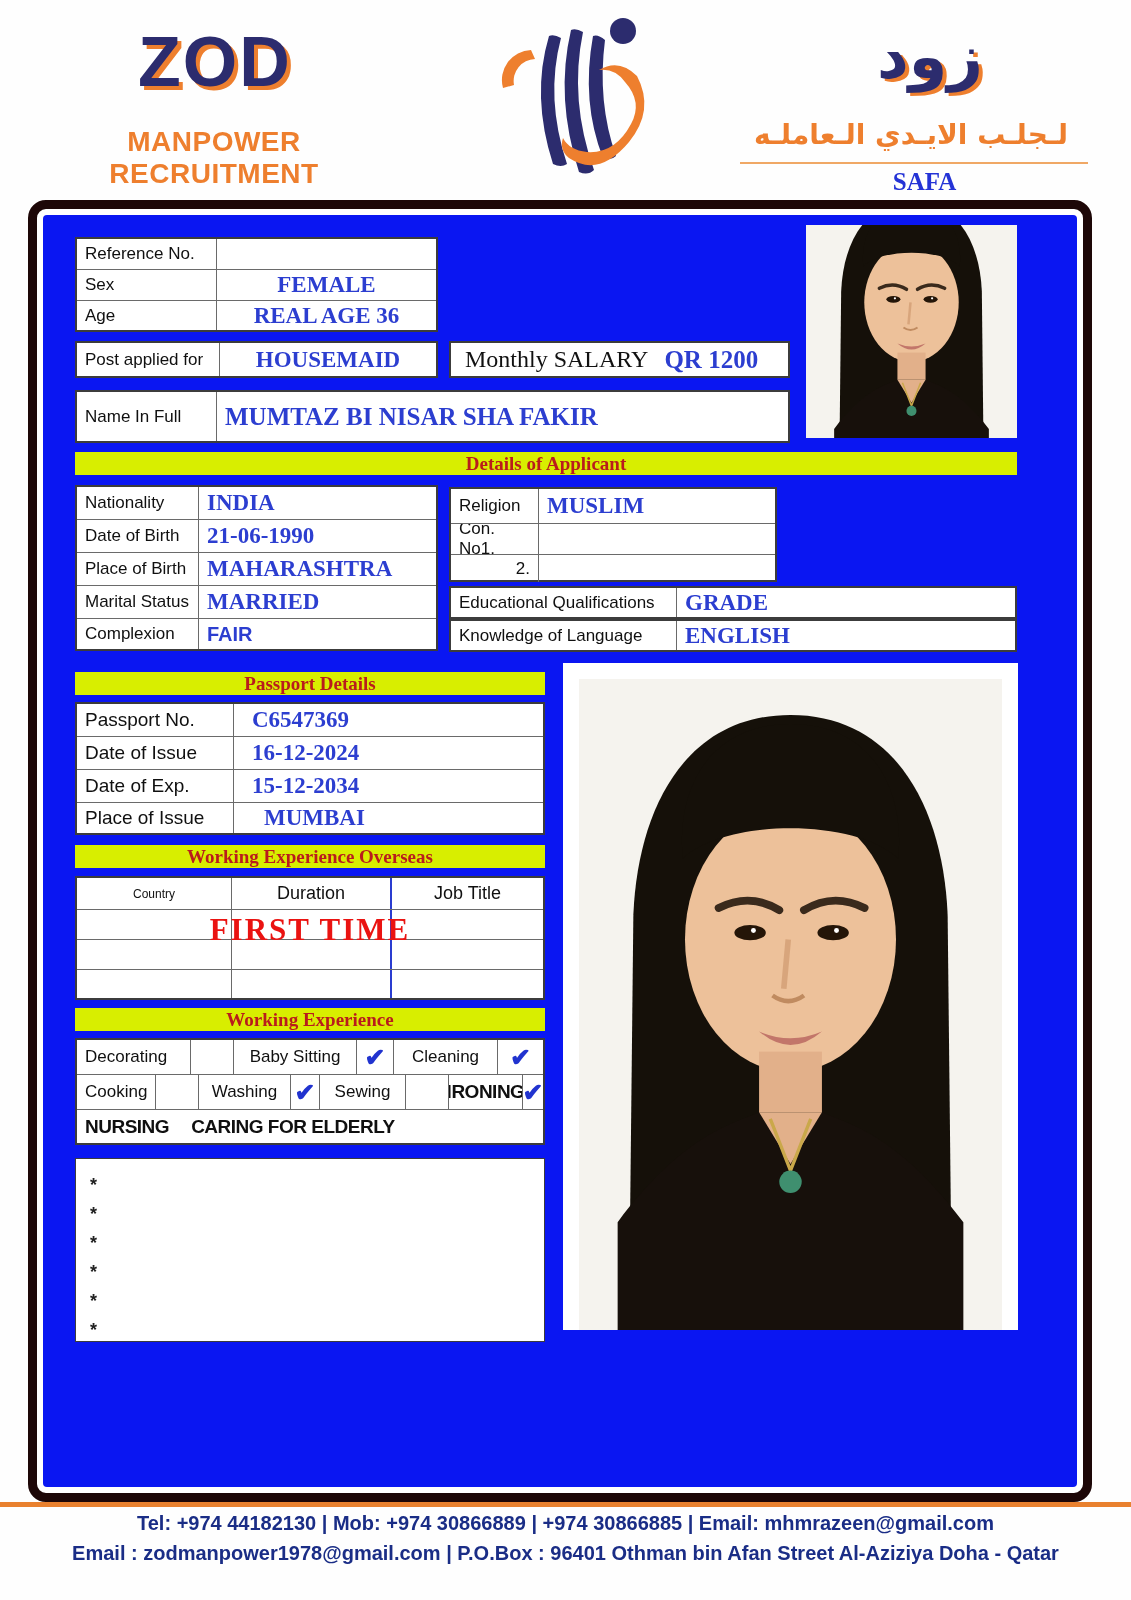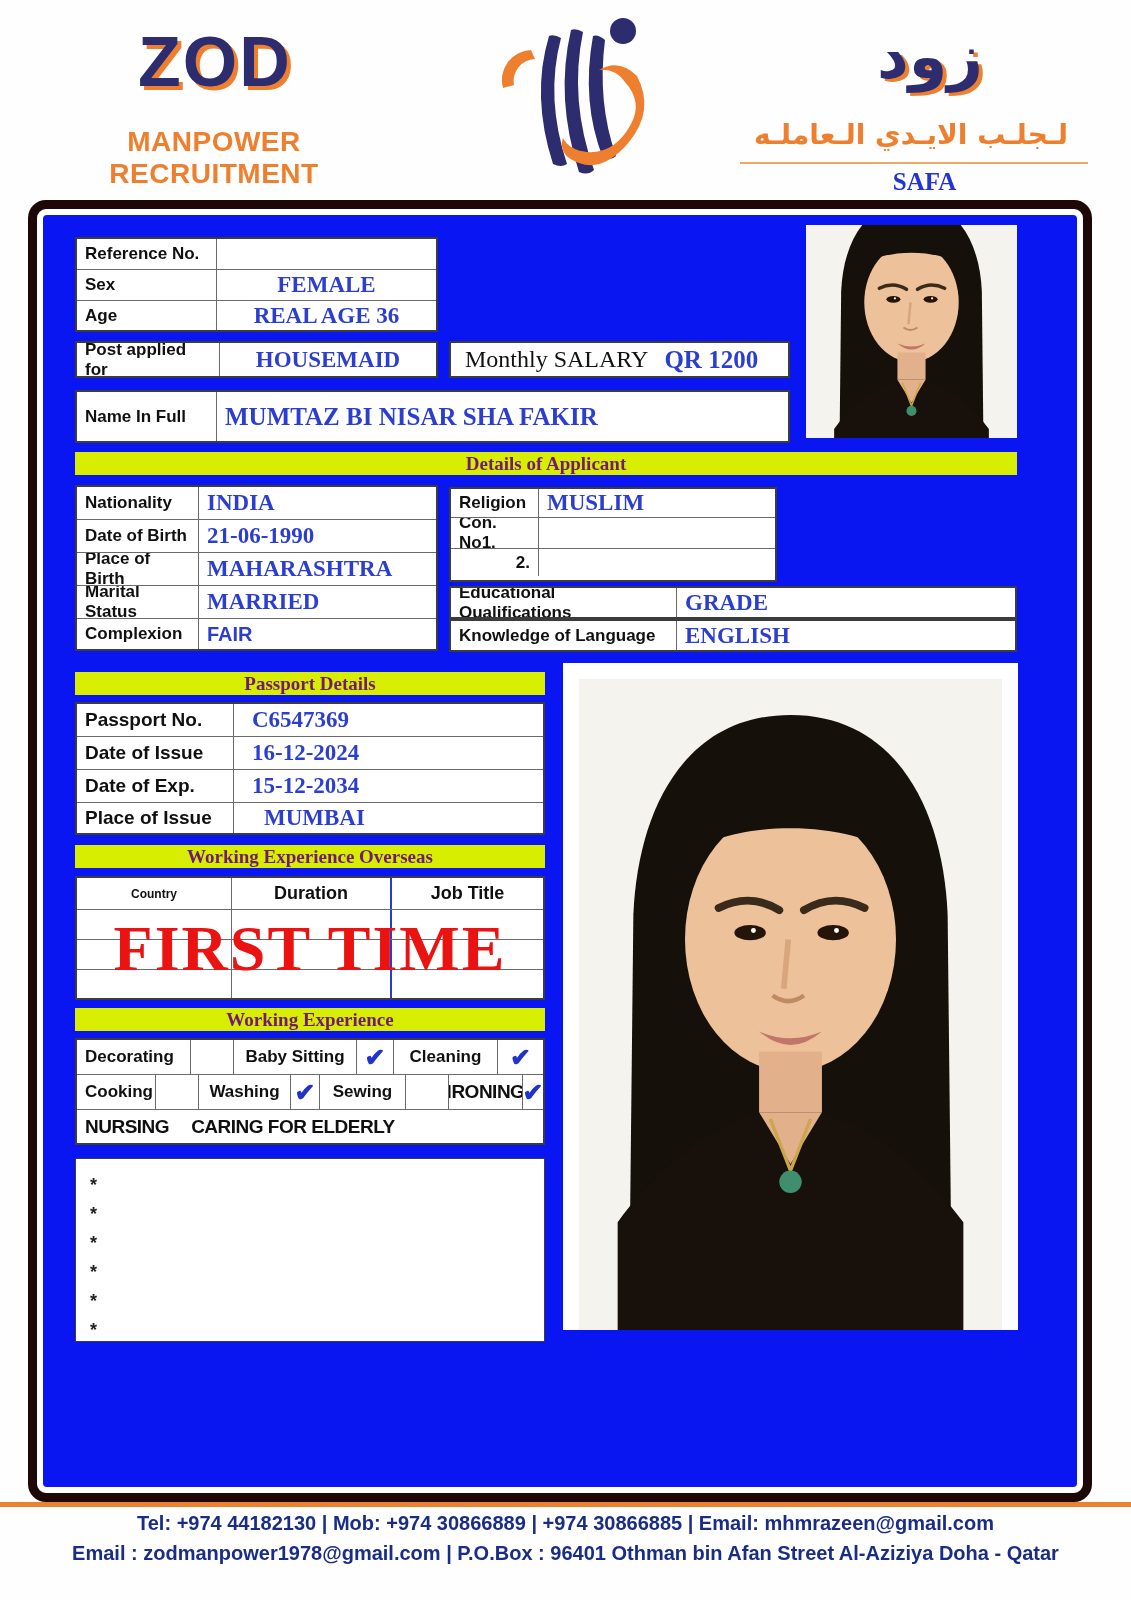--- a/index.html
+++ b/index.html
@@ -42,45 +42,45 @@
   .frame {
     left: 28px; top: 200px; width: 1064px; height: 1302px;
     background: #ffffff; border: 9px solid #1d0707; border-radius: 18px; padding: 6px;
   }
   .frame-blue { width: 100%; height: 100%; background: #0a16f2; border-radius: 4px; }
 
   
   .wbox { position: absolute; background: #ffffff; border: 2px solid #3c3c3c; }
   .bar {
     position: absolute; height: 23px; background: #d8ee00;
-    color: #701a75; font-family: "Liberation Serif", serif; font-weight: 700;
+    color: #b91c1c; font-family: "Liberation Serif", serif; font-weight: 700;
     font-size: 19px; text-align: center; line-height: 23px;
   }
   .trow { display: grid; width: 100%; border-bottom: 1px solid #6a6a6a; }
   .trow:last-child { border-bottom: none; }
   .c { display: flex; align-items: center; padding: 0 8px; border-right: 1px solid #6a6a6a; overflow: hidden; }
   .c:last-child { border-right: none; }
-  .lbl { font-weight: 700; font-size: 17px; color: #101010; }
+  .lbl { font-weight: 400; font-size: 17px; color: #101010; }
   .lbl-cond { font-weight: 700; font-size: 19px; letter-spacing: -0.5px; color: #101010; }
   .val {
     font-family: "Liberation Serif", serif; font-weight: 700;
     font-size: 23px; color: #2c3ed0; white-space: nowrap;
   }
   .val-big { font-size: 25px; }
   .val-sans { font-family: "Liberation Sans", sans-serif; font-size: 20px; font-weight: 700; color: #2c3ed0; }
   .blk-serif { font-family: "Liberation Serif", serif; font-weight: 400; font-size: 24px; color: #111; white-space: nowrap; }
   .center { justify-content: center; text-align: center; }
   .right { justify-content: flex-end; }
   .chk { justify-content: center; padding: 0 2px; font-size: 25px; font-weight: 700; color: #2133cf; }
   .blue-sep { border-right: 2px solid #2a3cd0; }
 
   .stamp {
     left: 75px; top: 912px; width: 470px; text-align: center;
     font-family: "Liberation Serif", serif; font-weight: 700;
-    font-size: 64px; letter-spacing: 2px; color: #ea1311;
+    font-size: 31px; letter-spacing: 2px; color: #ea1311;
   }
 
   .notes { padding: 16px 0 0 14px; }
   .notes div { height: 29px; font-size: 18px; font-weight: 700; color: #222; }
 
   .photo-box { position: absolute; background: #ffffff; }
   .photo-inner { position: absolute; overflow: hidden; }
   .photo-inner svg { width: 100%; height: 100%; display: block; }
 
   
@@ -194,21 +194,21 @@
       <div class="c lbl">Marital Status</div>
       <div class="c val">MARRIED</div>
     </div>
     <div class="trow" style="grid-template-columns:122px 1fr; height:30px;">
       <div class="c lbl">Complexion</div>
       <div class="c val-sans c">FAIR</div>
     </div>
   </div>
 
   <div class="wbox" style="left:449px; top:487px; width:328px; height:95px;">
-    <div class="trow" style="grid-template-columns:88px 1fr; height:29px;">
+    <div class="trow" style="grid-template-columns:88px 1fr; height:35px;">
       <div class="c lbl">Religion</div>
       <div class="c val">MUSLIM</div>
     </div>
     <div class="trow" style="grid-template-columns:88px 1fr; height:31px;">
       <div class="c lbl">Con. No1.</div>
       <div class="c val"></div>
     </div>
     <div class="trow" style="grid-template-columns:88px 1fr; height:27px;">
       <div class="c lbl right">2.</div>
       <div class="c val"></div>

